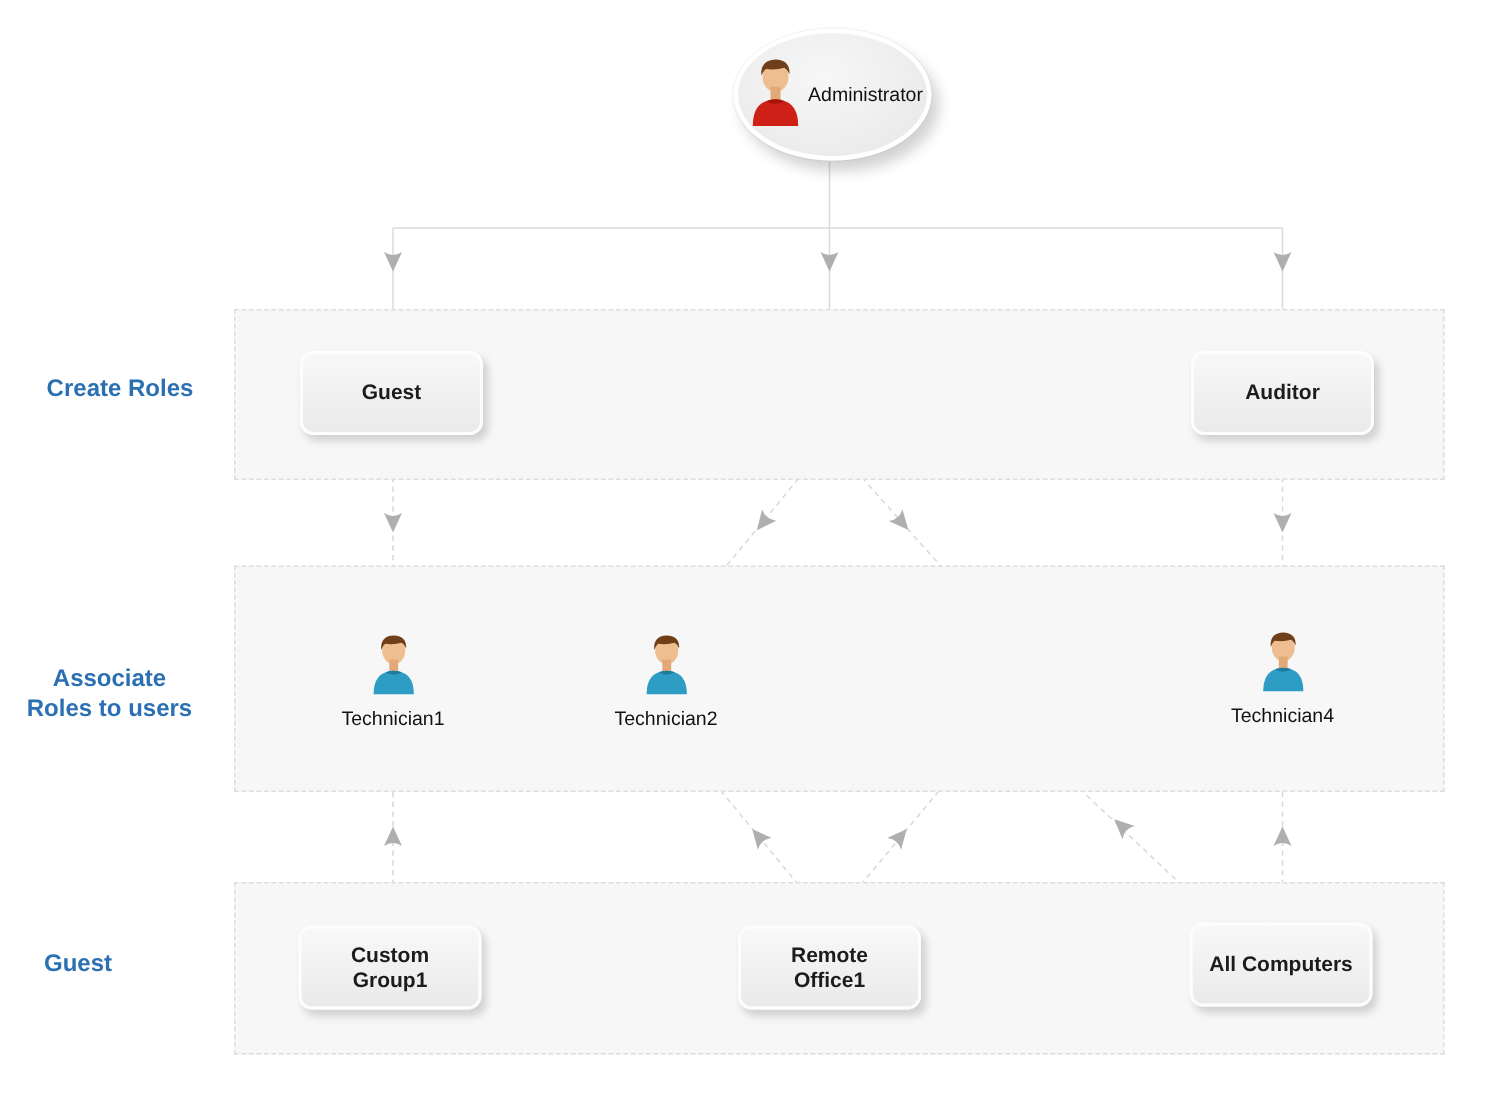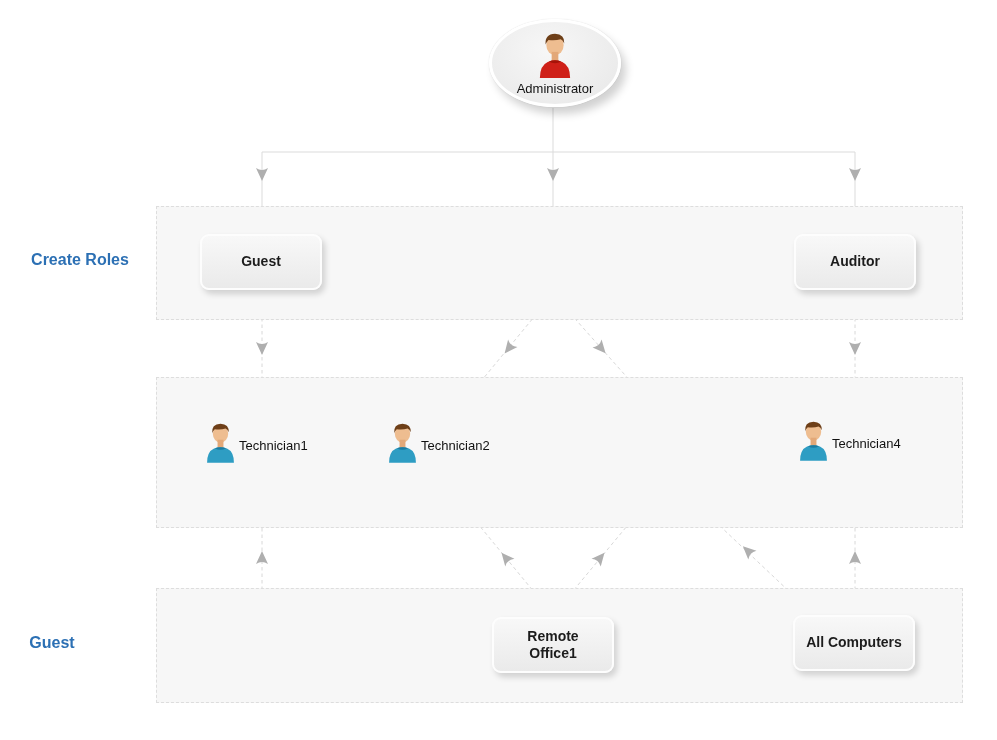--- a/index.html
+++ b/index.html
@@ -26,26 +26,26 @@
   .guest{left:200px;top:234px;}
   .patch{left:492px;top:231px;}
   .auditor{left:794px;top:234px;}
   .custom{left:199px;top:617px;}
   .remote{left:492px;top:617px;}
   .allcomp{left:793px;top:615px;}
 
   
   .admin-ellipse{position:absolute;left:489px;top:19px;width:132px;height:88px;border-radius:50%;
     background:radial-gradient(ellipse at 45% 35%,#f7f7f7,#e7e7e7);border:3px solid #fff;
-    box-shadow:5px 7px 9px rgba(0,0,0,0.18),0 0 1px #c9c9c9;display:flex;flex-direction:column;
+    box-shadow:5px 7px 9px rgba(0,0,0,0.18),0 0 1px #c9c9c9;display:flex;flex-direction:row;
     align-items:center;justify-content:center;box-sizing:border-box;}
   .admin-ellipse .plabel{font-size:13px;color:#111;margin-top:-2px;}
 
   
-  .person-node{position:absolute;width:120px;display:flex;align-items:center;}
+  .person-node{position:absolute;width:120px;display:flex;flex-direction:column;align-items:center;}
   .person-node .plabel{font-size:13px;color:#111;margin-top:2px;}
   .t1{left:202px;top:421px;} .t2{left:384px;top:421px;} .t3{left:609px;top:419px;} .t4{left:795px;top:419px;}
 
   svg.overlay{position:absolute;left:0;top:0;pointer-events:none;}
   .solid-line{stroke:#dbdbdb;stroke-width:1;fill:none;}
   .dash-line{stroke:#d8d8d8;stroke-width:1;fill:none;stroke-dasharray:3.5 3;}
   .arrow{fill:#afafaf;}
 </style>
 </head>
 <body>
@@ -87,20 +87,21 @@
       <path class="arrow" transform="translate(748,551) rotate(133)" d="M0 7 L-6 -6 Q0 -2 6 -6 Z"></path>
       <path class="arrow" transform="translate(855,558) rotate(180)" d="M0 7 L-6 -6 Q0 -2 6 -6 Z"></path>
     </g>
   </svg>
 
   <div class="band b1"></div>
   <div class="band b2"></div>
   <div class="band b3"></div>
 
   <div class="stage-label s1">Create Roles</div>
+  <div class="stage-label s2">Associate Roles to users</div>
   <div class="stage-label s3">Guest</div>
 
   <div class="admin-ellipse">
     <span>
       <svg width="44" height="48" viewBox="0 0 40 46">
         <ellipse cx="20" cy="13.5" rx="8.3" ry="9.8" fill="#eebd90"></ellipse>
         <path d="M11 13 Q10 3 20 2.6 Q29.5 3 28.9 12 Q27.5 8.6 25.5 7.8 Q20.5 9.4 13.8 8.6 Q12 10 11 13 Z" fill="#6e3f18"></path>
         <path d="M16.8 20 h6.4 v9 h-6.4 z" fill="#e3a878"></path>
         <path d="M5.5 45 Q5.5 33 13 29.6 Q16.5 28 20 28 Q23.5 28 27 29.6 Q34.5 33 34.5 45 Z" fill="#cf2018"></path>
         <path d="M14 29.2 Q20 32.5 26 29.2 Q23.5 28 20 28 Q16.5 28 14 29.2 Z" fill="#a51309"></path>
@@ -146,20 +147,23 @@
         <ellipse cx="20" cy="13.5" rx="8.3" ry="9.8" fill="#eebd90"></ellipse>
         <path d="M11 13 Q10 3 20 2.6 Q29.5 3 28.9 12 Q27.5 8.6 25.5 7.8 Q20.5 9.4 13.8 8.6 Q12 10 11 13 Z" fill="#6e3f18"></path>
         <path d="M16.8 20 h6.4 v9 h-6.4 z" fill="#e3a878"></path>
         <path d="M5.5 45 Q5.5 33 13 29.6 Q16.5 28 20 28 Q23.5 28 27 29.6 Q34.5 33 34.5 45 Z" fill="#2e9dc3"></path>
         <path d="M14 29.2 Q20 32.5 26 29.2 Q23.5 28 20 28 Q16.5 28 14 29.2 Z" fill="#1c7ba0"></path>
       </svg>
     </span>
     <span class="plabel">Technician4</span>
   </div>
 
+  <div class="node-box custom">
+    <span>Custom Group1</span>
+  </div>
   <div class="node-box remote">
     <span>Remote Office1</span>
   </div>
   <div class="node-box allcomp">
     <span>All Computers</span>
   </div>
 
 </div>
 
 </body></html>

